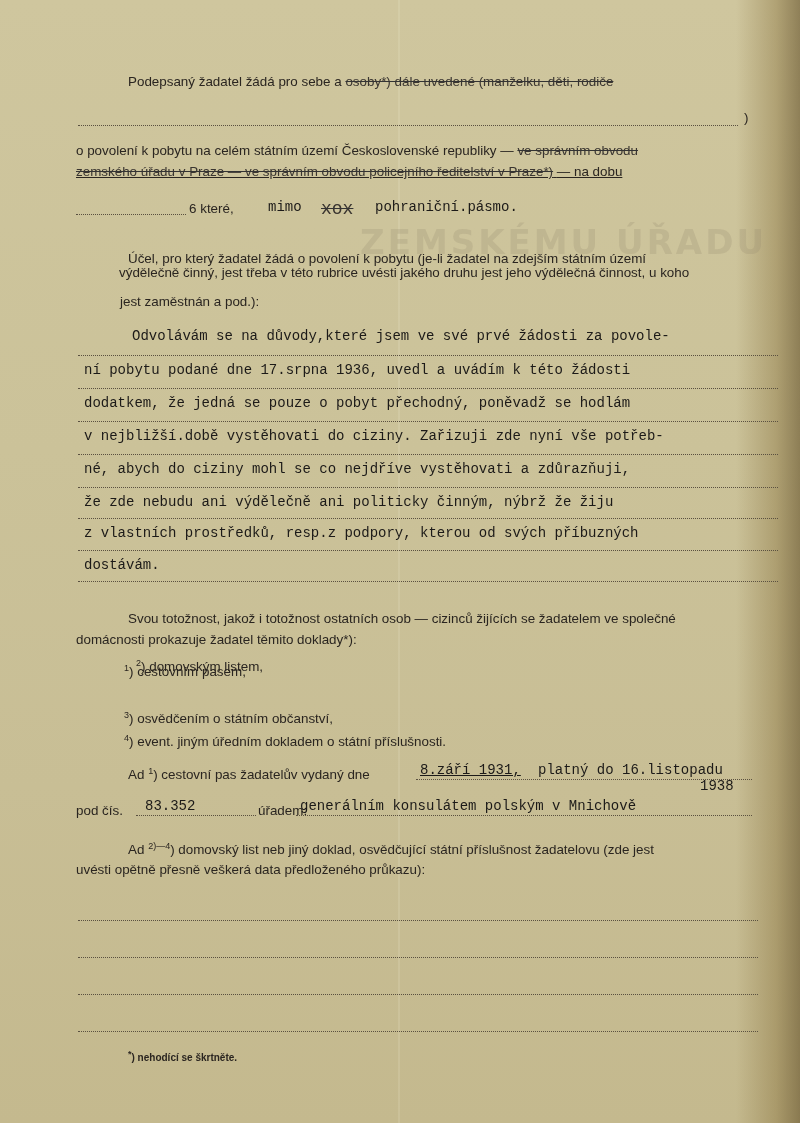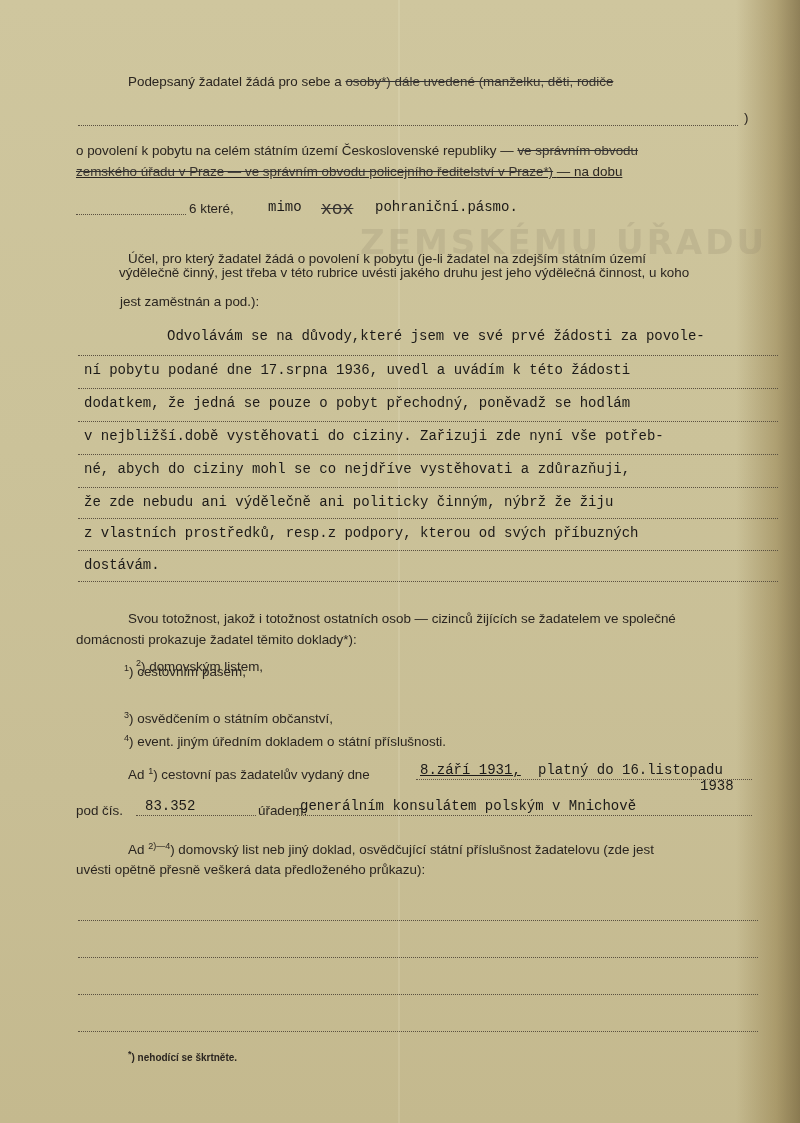--- a/index.html
+++ b/index.html
@@ -49,21 +49,21 @@
   </div>
   <div class="abs tw" style="left:268px;top:199px;">mimo</div>
   <div class="abs tw struck" style="left:321px;top:199px;font-size:18px;">xox</div>
   <div class="abs tw" style="left:375px;top:199px;">pohraniční.pásmo.</div>
 
   <div class="abs p" style="left:128px;top:251px;">Účel, pro který žadatel žádá o povolení k pobytu (je-li žadatel na zdejším státním území</div>
   <div class="abs p" style="left:76px;top:265px;margin-left:43px;">výdělečně činný, jest třeba v této rubrice uvésti jakého druhu jest jeho výdělečná činnost, u koho</div>
   <div class="abs p" style="left:76px;top:294px;padding-left:44px;">jest zaměstnán a pod.):</div>
 
   <div>
-    <div class="abs tw" style="left:132px;top:328px;margin-left:35px;">Odvolávám se na důvody,které jsem ve své prvé žádosti za povole-</div>
+    <div class="abs tw" style="left:132px;top:328px;">Odvolávám se na důvody,které jsem ve své prvé žádosti za povole-</div>
     <div class="abs tw" style="left:84px;top:362px;">ní pobytu podané dne 17.srpna 1936, uvedl a uvádím k této žádosti</div>
     <div class="abs tw" style="left:84px;top:395px;">dodatkem, že jedná se pouze o pobyt přechodný, poněvadž se hodlám</div>
     <div class="abs tw" style="left:84px;top:428px;">v nejbližší.době vystěhovati do ciziny. Zařizuji zde nyní vše potřeb-</div>
     <div class="abs tw" style="left:84px;top:461px;">né, abych do ciziny mohl se co nejdříve vystěhovati a zdůrazňuji,</div>
     <div class="abs tw" style="left:84px;top:494px;">že zde nebudu ani výdělečně ani politicky činným, nýbrž že žiju</div>
     <div class="abs tw" style="left:84px;top:525px;">z vlastních prostředků, resp.z podpory, kterou od svých příbuzných</div>
     <div class="abs tw" style="left:84px;top:557px;">dostávám.</div>
   </div>
   <div class="dots" style="left:78px;top:355px;width:700px;"></div>
   <div class="dots" style="left:78px;top:388px;width:700px;"></div>

